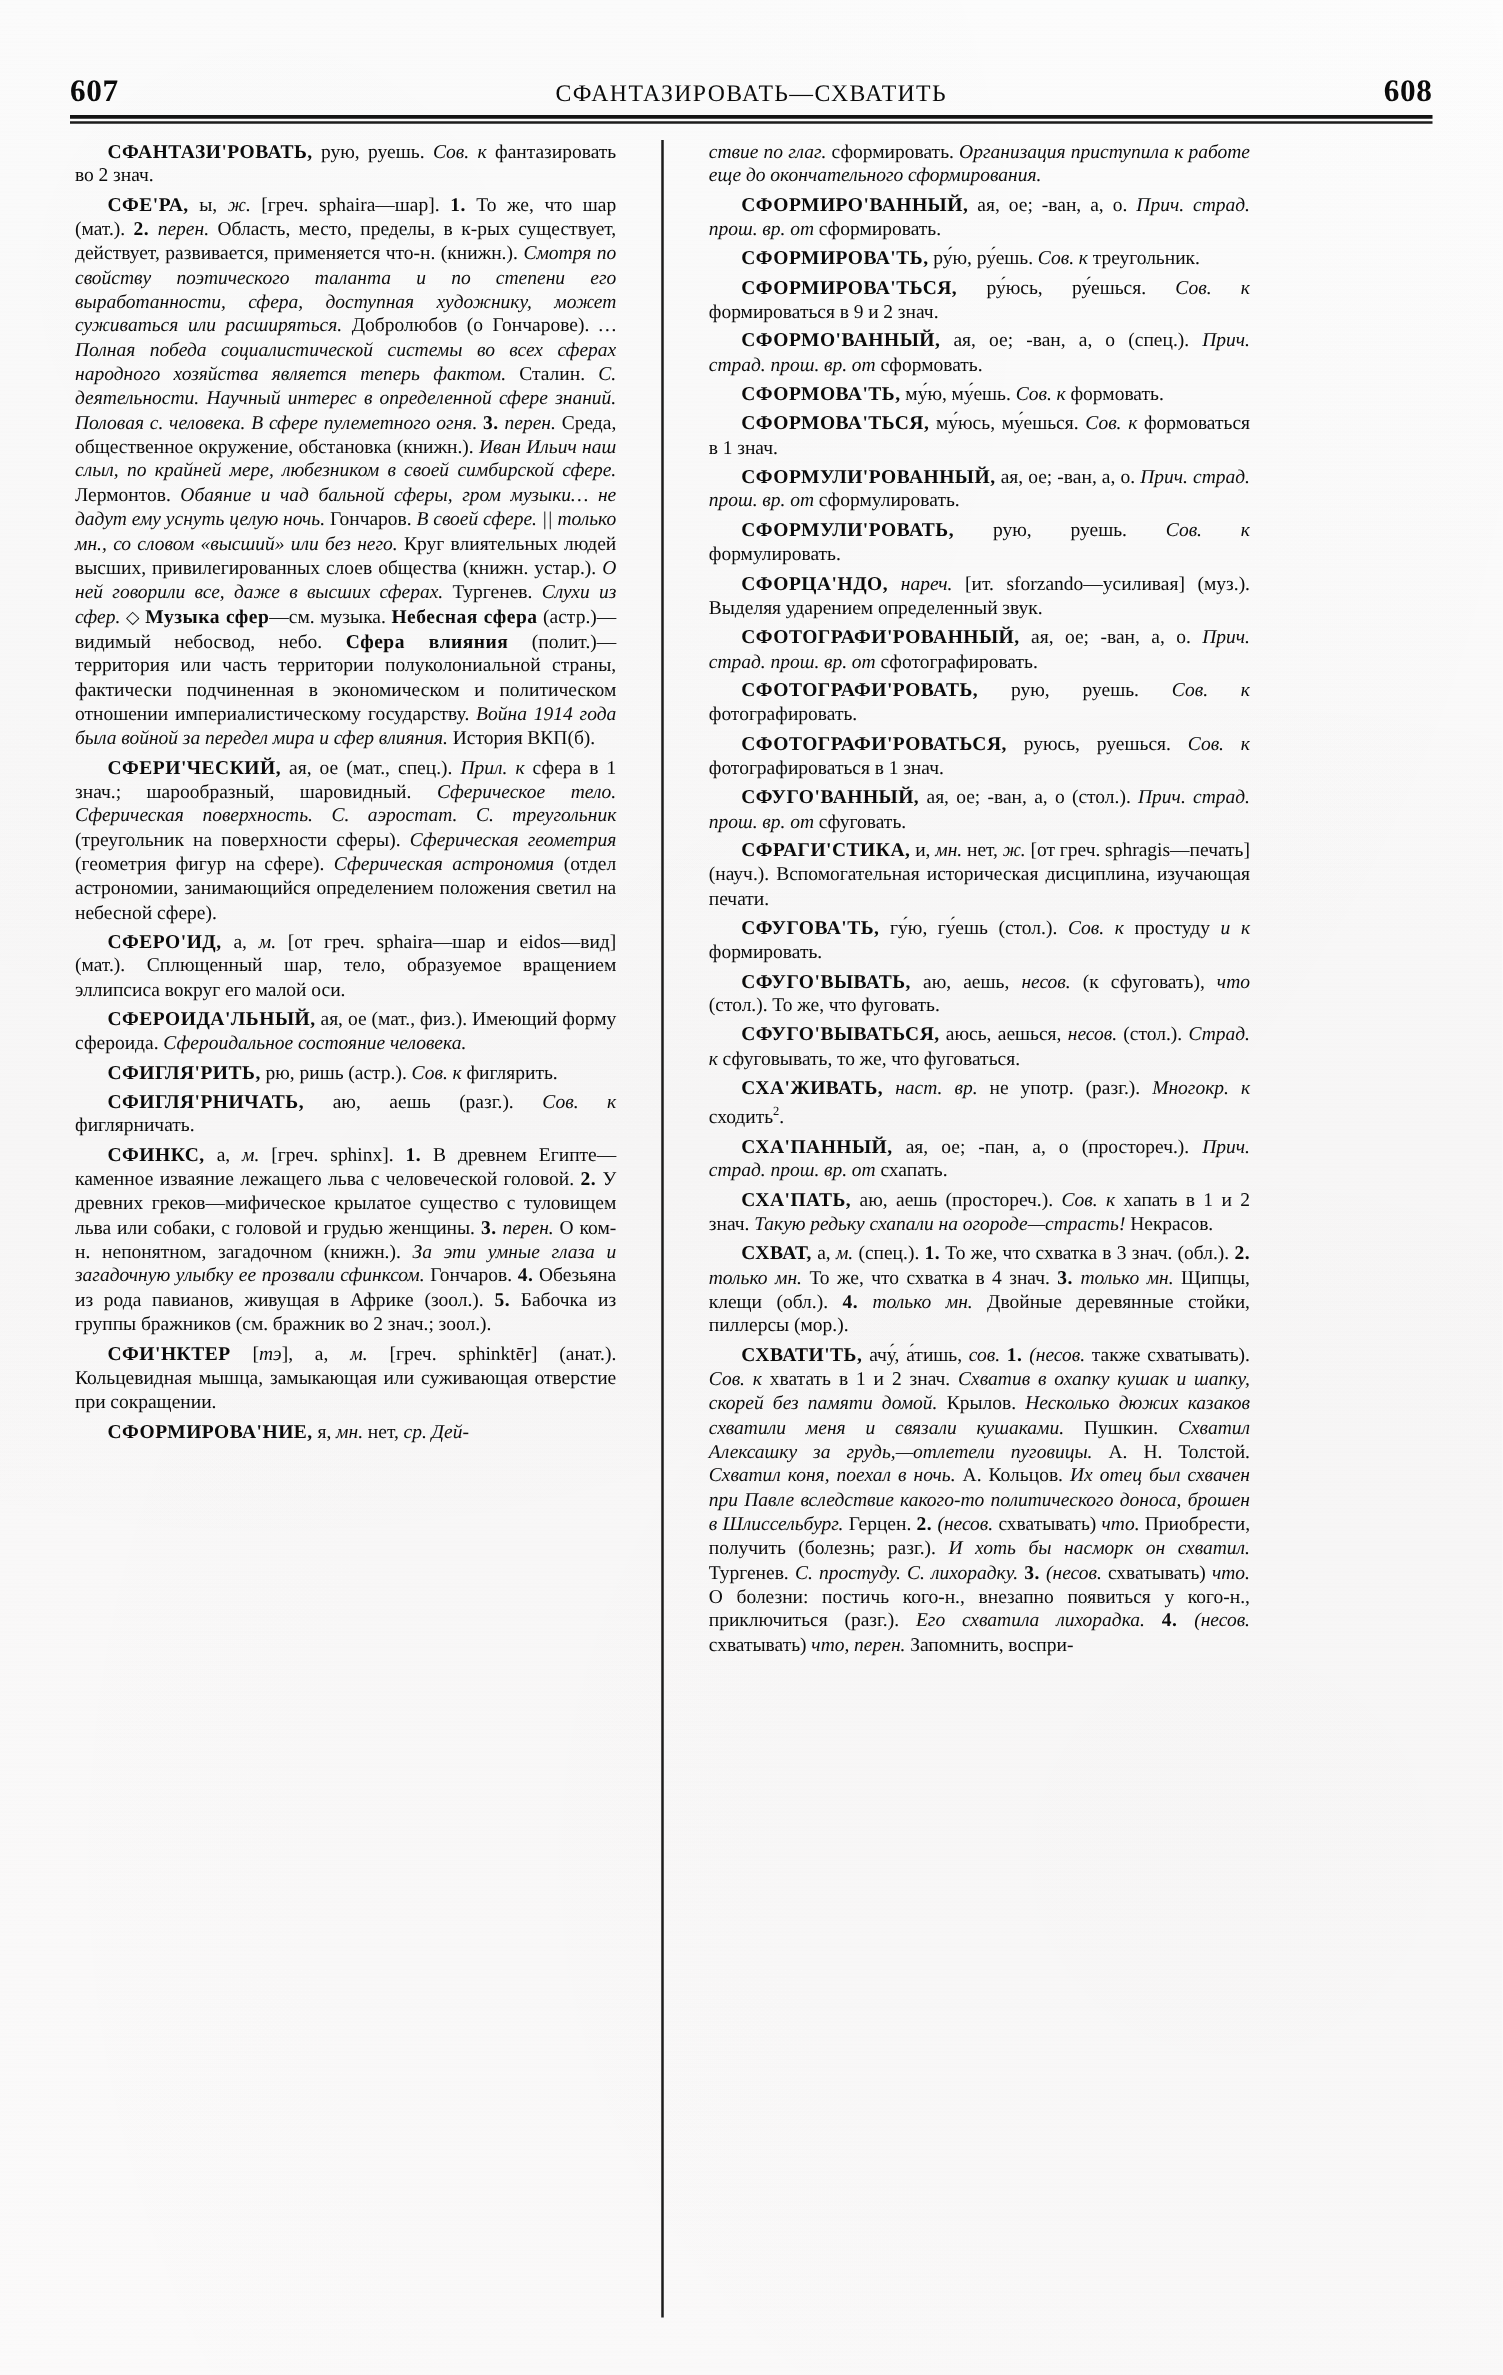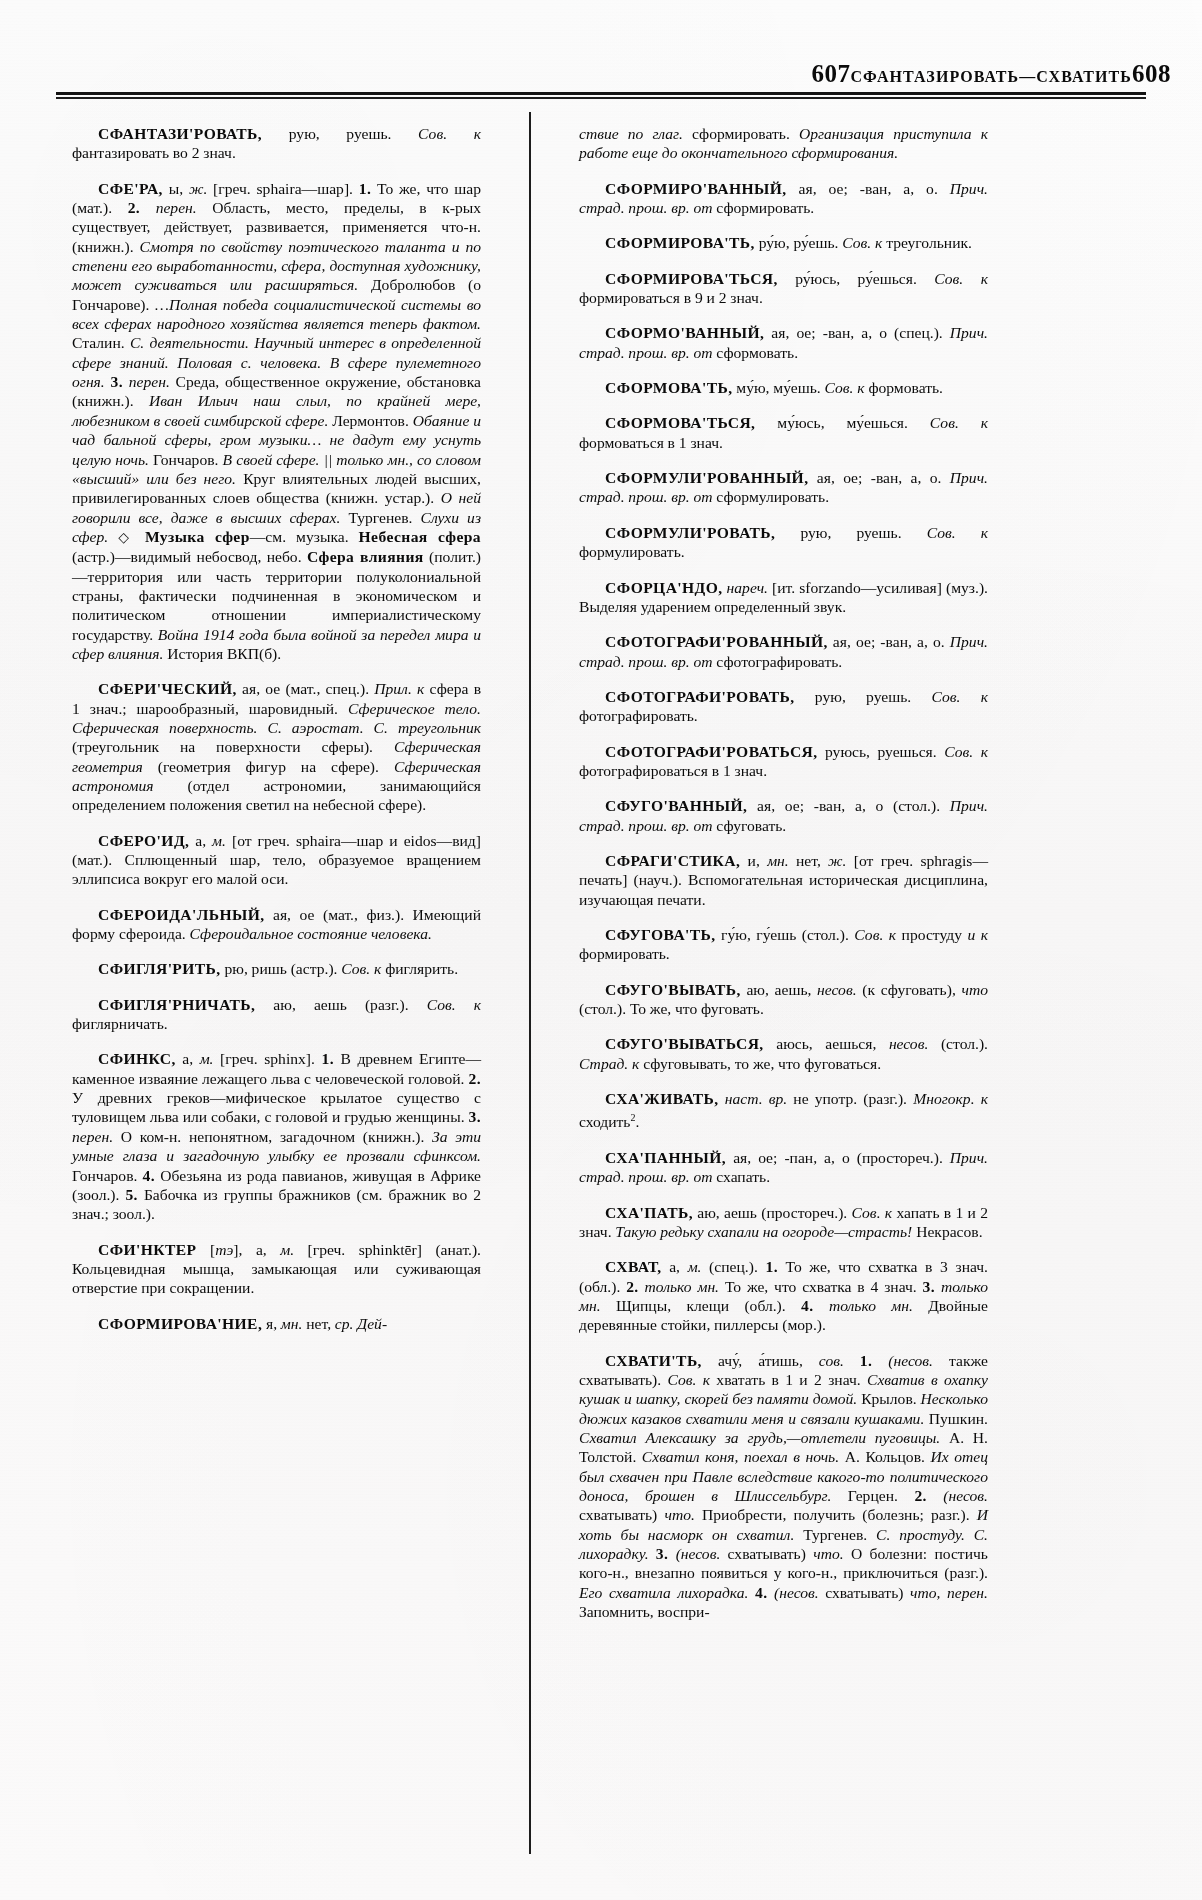--- a/index.html
+++ b/index.html
@@ -24,27 +24,27 @@
   .page::after{
     content:"";position:absolute;inset:0;pointer-events:none;
     background:
       repeating-linear-gradient(0deg, rgba(0,0,0,0.010) 0px, rgba(0,0,0,0.010) 1px, rgba(0,0,0,0) 1px, rgba(0,0,0,0) 3px);
     opacity:.5;
   }
 
   
   .head{
     position:absolute;left:56px;top:52px;width:1090px;height:34px;
-    display:flex;align-items:flex-end;justify-content:flex-end;margin-left:25px;
+    display:flex;align-items:flex-end;justify-content:space-between;
   }
   .folio{
     font-weight:bold;font-size:25px;letter-spacing:.5px;line-height:1;
   }
   .runtitle{
-    font-weight:bold;font-size:16px;letter-spacing:1.1px;line-height:1;
+    font-weight:normal;font-size:19px;letter-spacing:1.1px;line-height:1;
     transform:translateY(-1px);
   }
   .rules{position:absolute;left:56px;top:92px;width:1090px;}
   .rule-thick{height:3px;background:#141414;}
   .rule-gap{height:2px;}
   .rule-thin{height:2px;background:#1c1c1c;}
 
   
   .cols{
     position:absolute;left:56px;top:108px;width:1090px;height:1760px;
@@ -59,21 +59,21 @@
     hyphens:none;
     word-spacing:-0.1px;
   }
   .col.left{padding-right:10px;}
   .divider{
     width:2px;margin:4px 22px 0 22px;
     background:#1d1d1d;height:1742px;
   }
   .col.right{padding-left:10px;}
 
-  .entry{margin:16px;text-indent:26px;}
+  .entry{margin:4px;text-indent:26px;}
   .hw{font-weight:bold;letter-spacing:.4px;}
   .it{font-style:italic;}
   .dia{font-weight:bold;font-size:14px;}
   .sup{font-size:10px;vertical-align:super;}
 </style>
 </head>
 <body>
 
 <div class="page">
 

